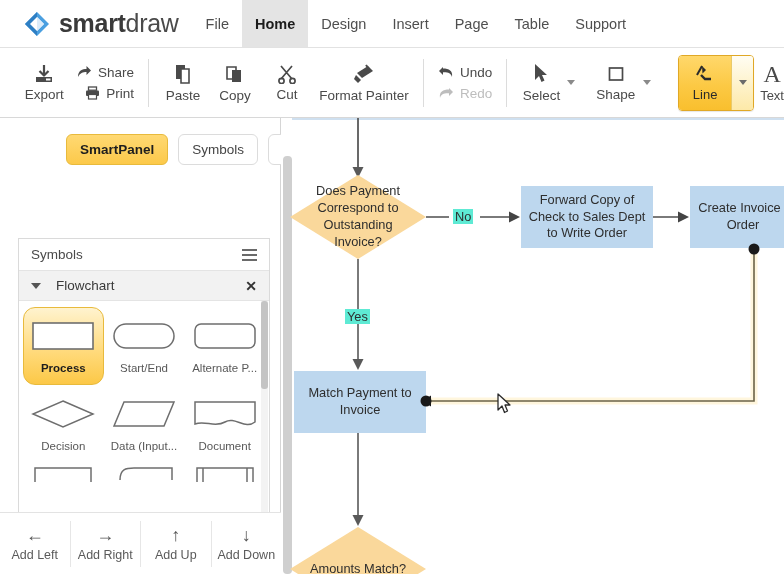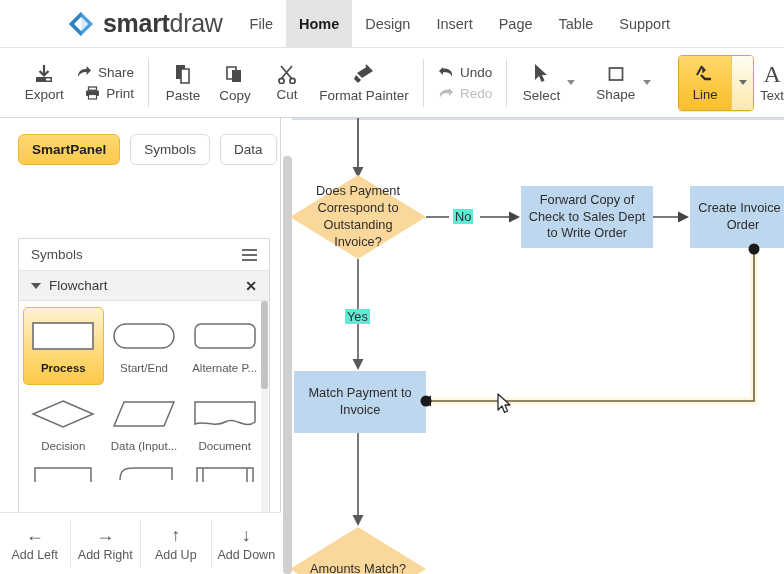--- a/index.html
+++ b/index.html
@@ -10,21 +10,21 @@
     color: #3c3c3c;
     font-size: 13px;
     -webkit-font-smoothing: antialiased;
   }
   #app { position: relative; width: 784px; height: 574px; overflow: hidden; }
 
   
   .menubar {
     position: absolute; left: 0; top: 0; width: 784px; height: 48px;
     background: #ffffff; border-bottom: 1px solid #e2e2e2;
-    display: flex; align-items: stretch; padding-left: 44px;
+    display: flex; align-items: stretch;
   }
   .brand { display: flex; align-items: center; padding: 0 14px 0 24px; gap: 9px; }
   .brand-logo { width: 26px; height: 26px; display: block; }
   .brand-text { font-size: 25px; letter-spacing: -0.3px; color: #4a4a4a; font-weight: 400; }
   .brand-text b { font-weight: 700; color: #3a3a3a; }
   .menu-items { display: flex; align-items: stretch; }
   .menu-item {
     display: flex; align-items: center; padding: 0 13px;
     font-size: 14.5px; color: #4f4f4f; cursor: default; white-space: nowrap;
   }
@@ -64,21 +64,21 @@
   .rb-split .lbl { font-size: 13px; color: #2b2b2b; }
   .text-btn { display: flex; flex-direction: column; align-items: center; justify-content: center; padding-left: 6px; gap: 2px; }
   .text-btn .glyph { font-size: 24px; color: #4a4a4a; line-height: 1; font-family: "Liberation Serif", serif; }
   .text-btn .lbl { font-size: 13px; color: #4a4a4a; }
 
   
   .leftpanel {
     position: absolute; left: 0; top: 118px; width: 281px; height: 456px;
     background: #ffffff; border-right: 1px solid #d5d5d5;
   }
-  .panel-tabs { display: flex; align-items: flex-start; gap: 10px; padding: 16px 14px 10px 18px; }
+  .panel-tabs { display: flex; align-items: flex-start; gap: 10px; padding: 16px 14px 10px 18px; margin-left: 48px; }
   .ptab {
     border: 1px solid #dcdcdc; border-radius: 6px; background: #fff;
     padding: 7px 13px; font-size: 13.5px; color: #454545; cursor: default; white-space: nowrap;
   }
   .ptab.active {
     background: linear-gradient(180deg,#ffd973 0%,#fcc94a 100%);
     border-color: #e8ba3c; color: #1e1e1e; font-weight: 700;
   }
   .ptab-close { margin-left: 2px; font-size: 16px; color: #333; font-weight: 700; cursor: default; }
 
@@ -92,31 +92,31 @@
     border: 1px solid #dadada; background: #fff; overflow: hidden;
   }
   .symbols-head {
     height: 32px; display: flex; align-items: center; justify-content: space-between;
     padding: 0 12px; border-bottom: 1px solid #e4e4e4; background: #fff;
   }
   .symbols-head .t { font-size: 13.5px; color: #4a4a4a; }
   .hamburger { display: flex; flex-direction: column; gap: 3px; }
   .hamburger i { display: block; width: 15px; height: 2px; background: #6a6a6a; }
   .cat-head {
-    height: 30px; display: flex; align-items: center; gap: 8px; padding: 0 12px;
+    height: 30px; display: flex; align-items: center; gap: 15px; padding: 0 12px;
     background: #f2f2f2; border-bottom: 1px solid #e4e4e4;
   }
   .cat-head .tri { width: 0; height: 0; border-left: 5px solid transparent; border-right: 5px solid transparent; border-top: 6px solid #555; }
   .cat-head .name { font-size: 13.5px; color: #3a3a3a; flex: 1; }
   .cat-head .x { font-size: 14px; color: #333; font-weight: 700; }
 
   .sym-grid { display: grid; grid-template-columns: repeat(3, 1fr); padding: 6px 4px 0 4px; }
   .sym-cell {
     display: flex; flex-direction: column; align-items: center; justify-content: flex-start;
-    padding: 8px 2px 6px 2px; gap: 6px; border: 1px solid transparent; border-radius: 5px;
+    padding: 8px 2px 6px 2px; gap: 6px; border: 1px solid transparent; border-radius: 12px;
     height: 78px;
   }
   .sym-cell.selected {
     background: linear-gradient(180deg,#fff3cf 0%,#ffd978 60%,#fcc847 100%);
     border-color: #e8ba3c;
   }
   .sym-cell .cap { font-size: 11.5px; color: #585858; text-align: center; white-space: nowrap; overflow: hidden; }
   .sym-cell.selected .cap { color: #1d1d1d; font-weight: 700; }
   .sym-art { height: 40px; display: flex; align-items: center; justify-content: center; }
 

